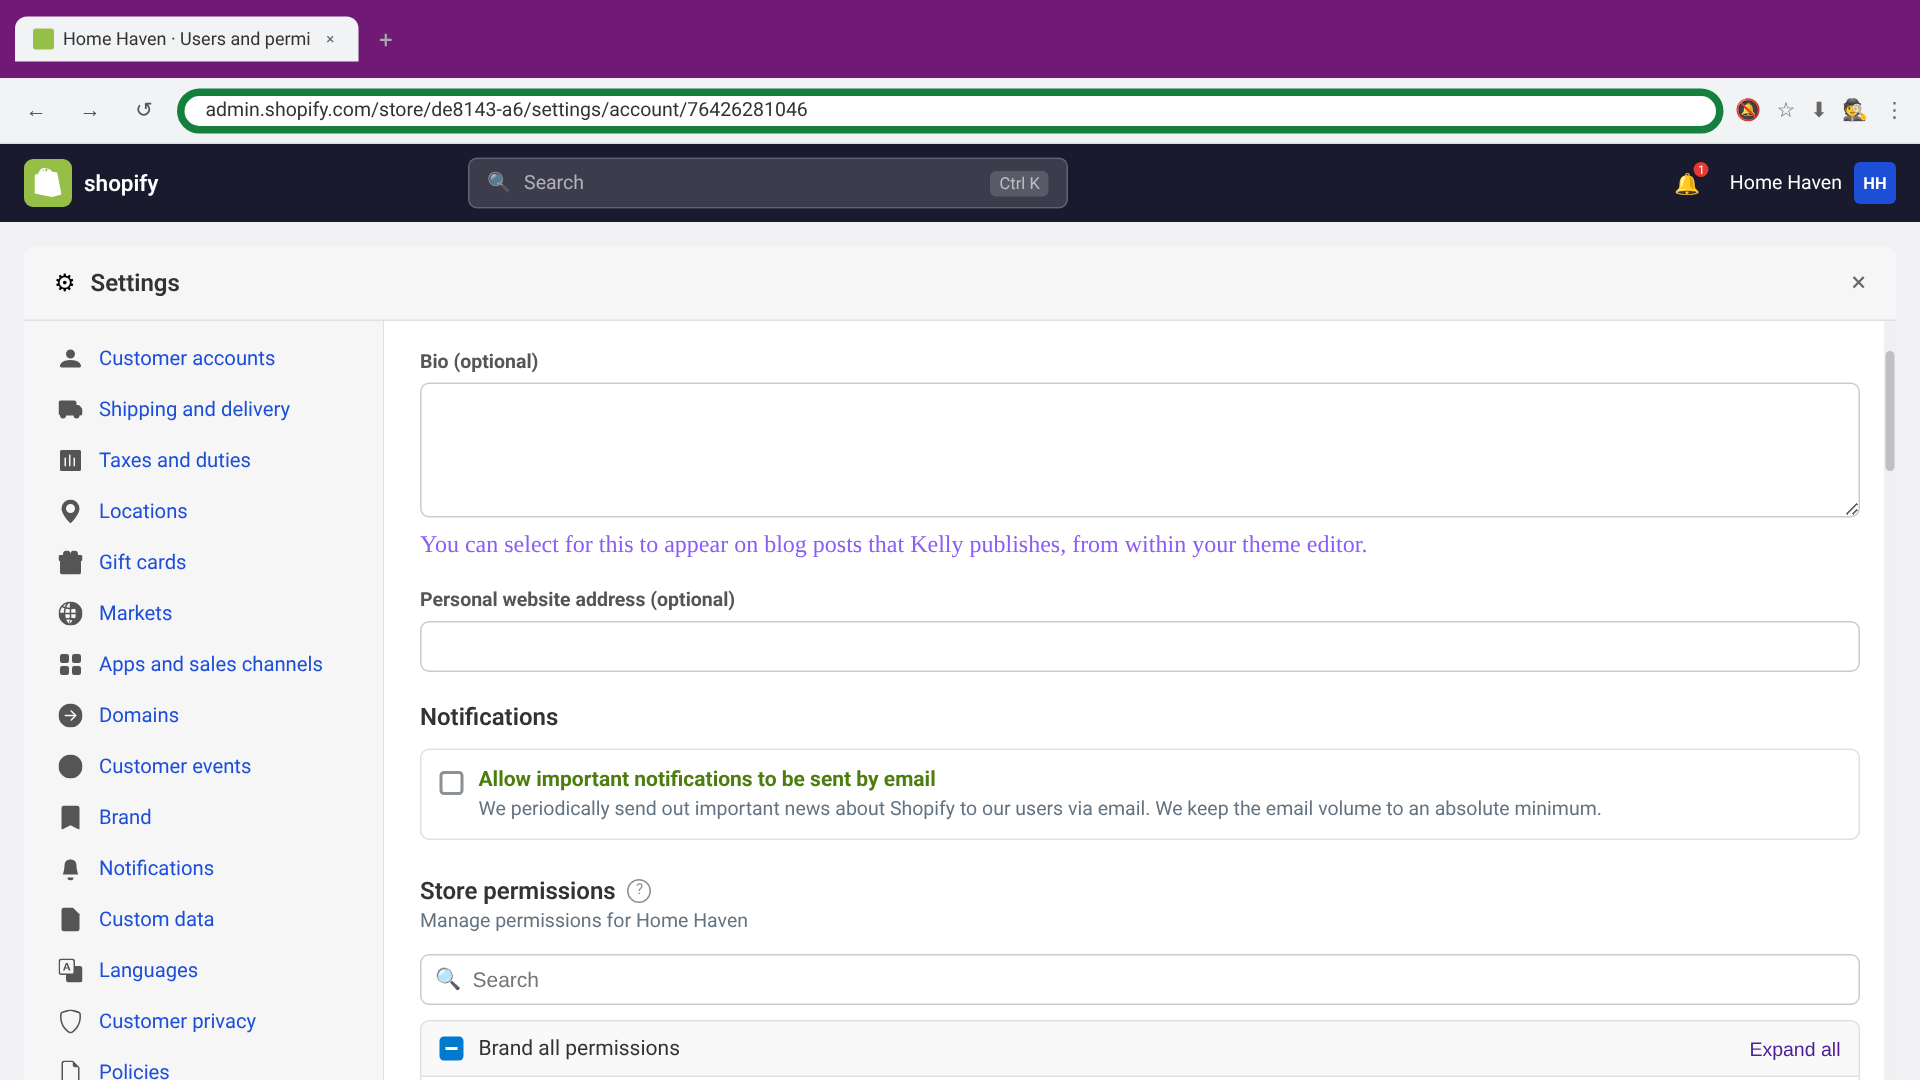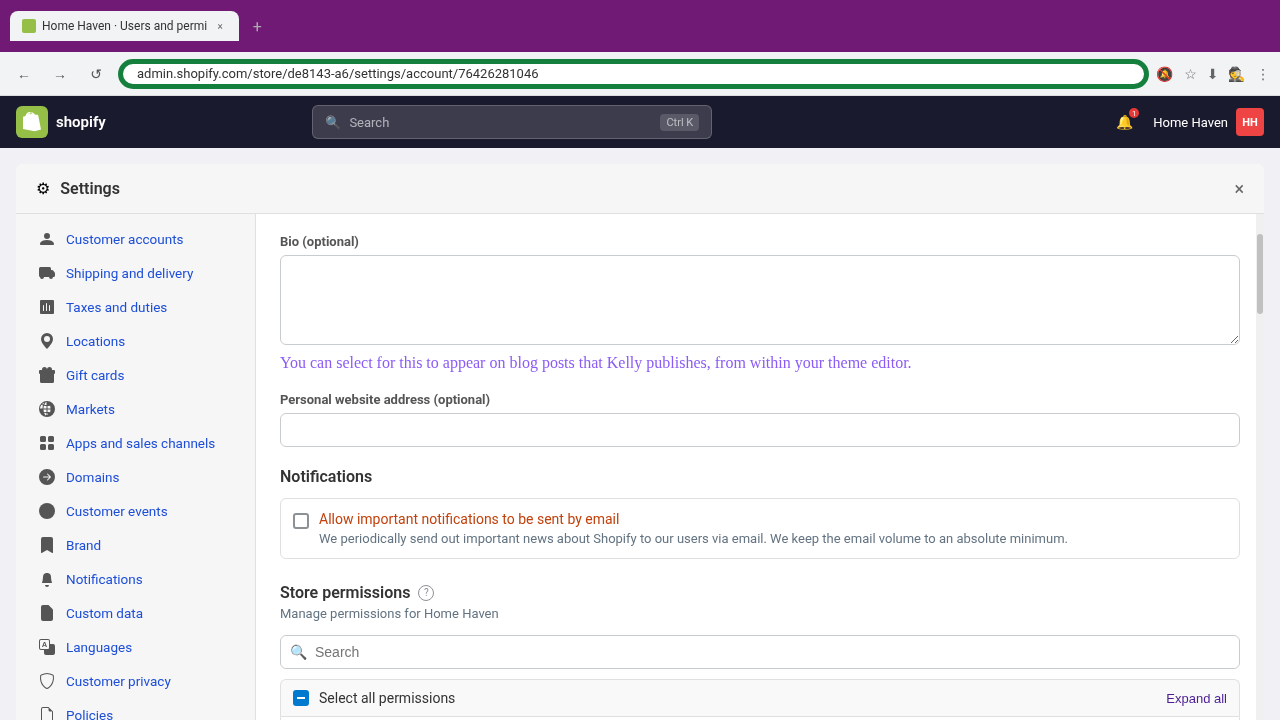--- a/index.html
+++ b/index.html
@@ -175,21 +175,21 @@
     .store-btn {
       display: flex;
       align-items: center;
       gap: 8px;
       color: white;
       cursor: pointer;
     }
     .store-avatar {
       width: 28px;
       height: 28px;
-      background: #ef4444;
+      background: #1d4ed8;
       border-radius: 4px;
       display: flex;
       align-items: center;
       justify-content: center;
       color: white;
       font-size: 11px;
       font-weight: 700;
     }
 
     
@@ -319,22 +319,22 @@
       height: 16px;
       border: 2px solid #8c9196;
       border-radius: 3px;
       flex-shrink: 0;
       margin-top: 2px;
       cursor: pointer;
     }
     .checkbox-content {}
     .checkbox-label {
       font-size: 14px;
-      font-weight: 400;
-      color: #c2410c;
+      font-weight: 700;
+      color: #4d7c0f;
       margin-bottom: 4px;
     }
     .checkbox-desc {
       font-size: 13px;
       color: #637381;
     }
 
     
     .permissions-section { margin-top: 24px; }
     .permissions-header {
@@ -696,21 +696,21 @@
           </div>
           <div class="permissions-subtitle">Manage permissions for Home Haven</div>
           <div class="search-wrapper">
             <span class="search-icon-inside">🔍</span>
             <input type="text" class="permissions-search" placeholder="Search" style="">
           </div>
           <div class="select-all-row">
             <div class="minus-checkbox">
               <div class="minus-icon"></div>
             </div>
-            <span class="select-all-label">Select all permissions</span>
+            <span class="select-all-label">Brand all permissions</span>
             <button class="expand-all-btn">Expand all</button>
           </div>
           <div class="home-row">
             <div class="checked-checkbox">
               <span class="check-icon">✓</span>
             </div>
             <span class="home-label">Home</span>
             <span class="page-count">
               <span>1/1</span>
               <span class="chevron-down">⌄</span>

